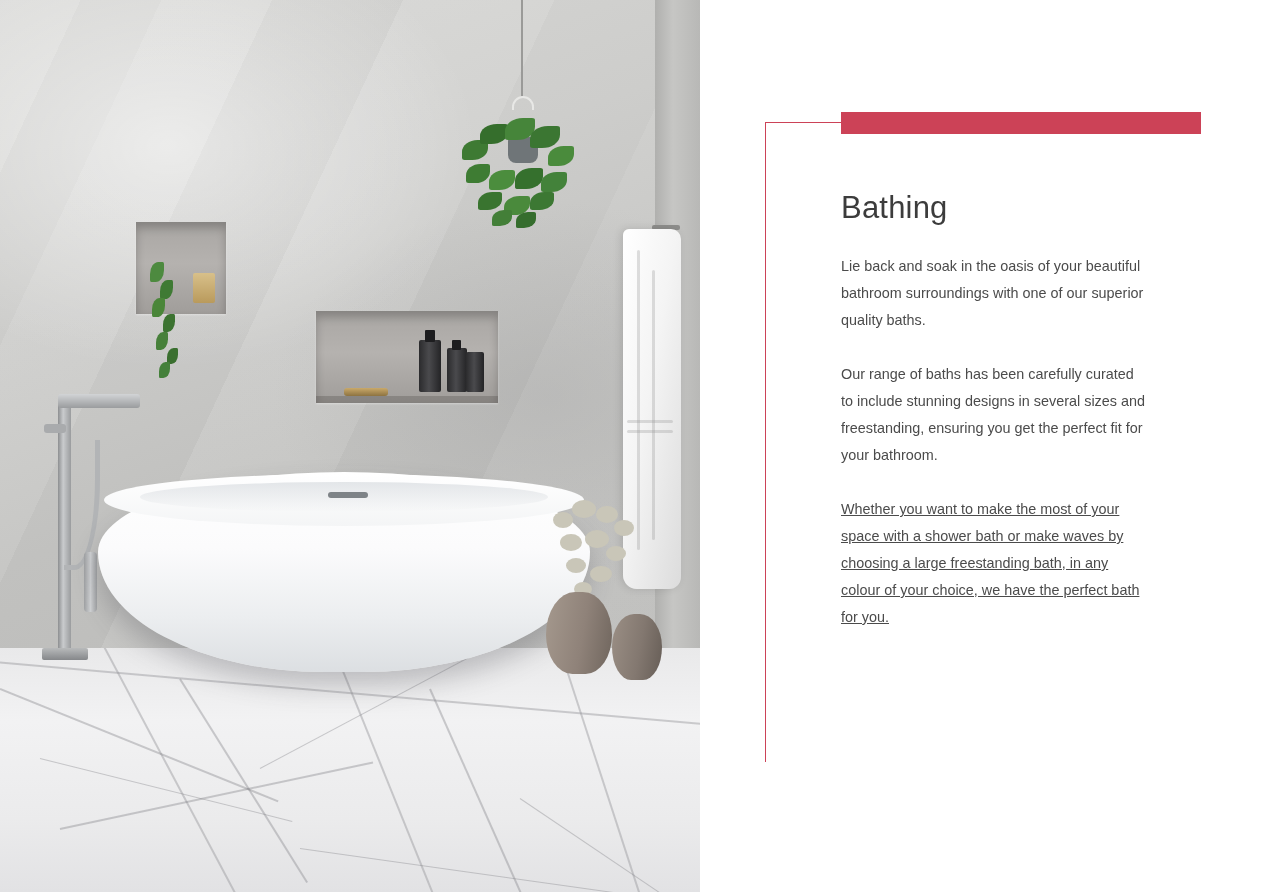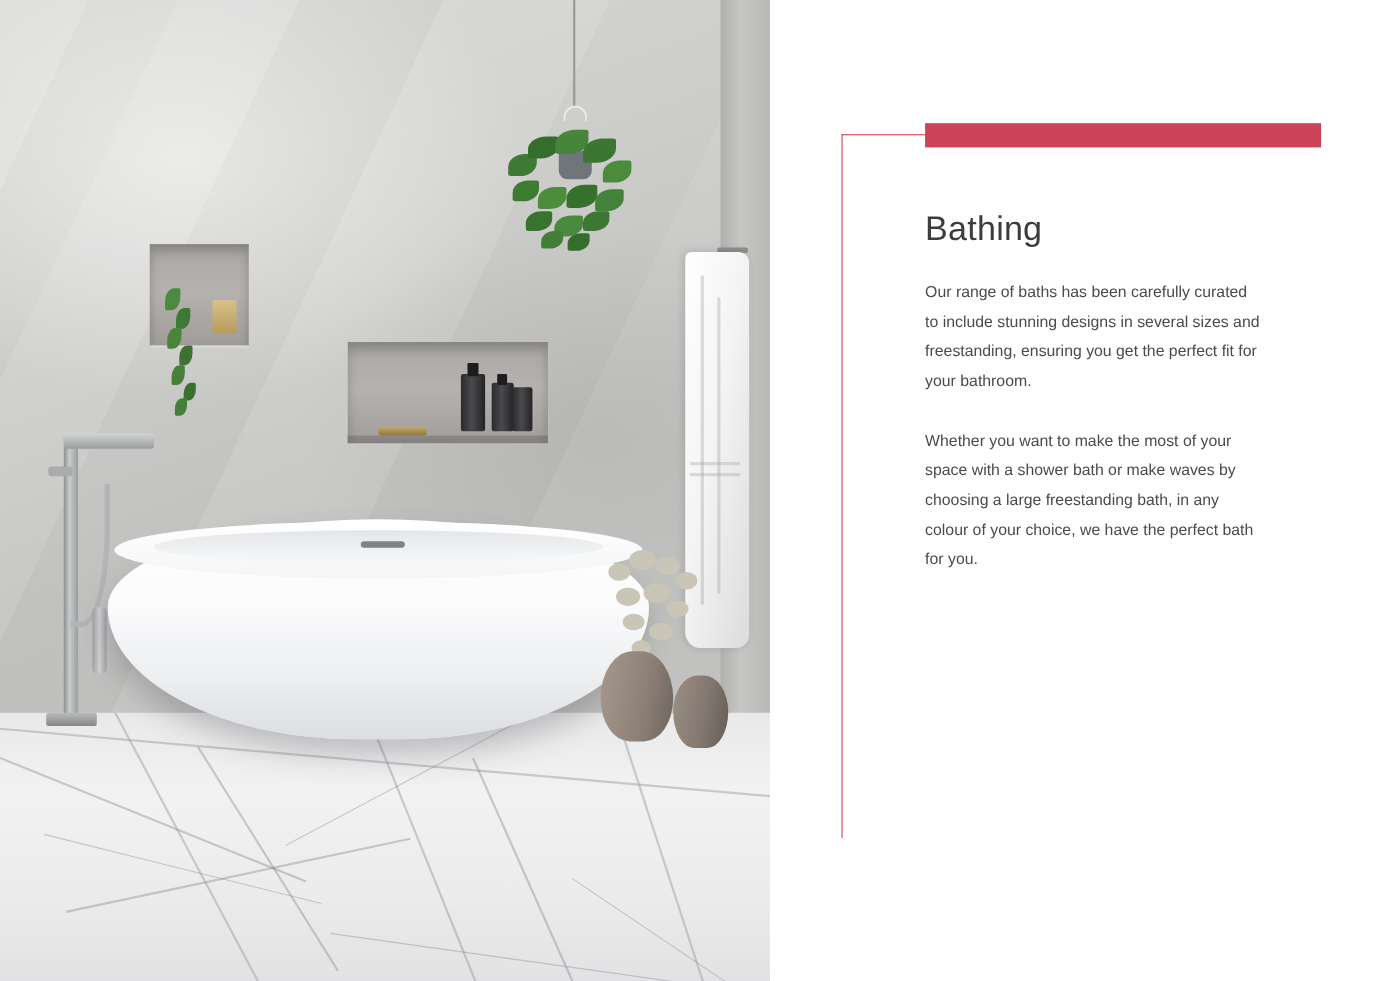--- a/index.html
+++ b/index.html
@@ -301,21 +301,21 @@
     letter-spacing: 0.2px;
     margin-bottom: 27px;
   }
 
   .para {
     font-size: 14.4px;
     line-height: 27px;
     color: #4b4b4b;
     margin-bottom: 27px;
   }
-  .para:last-child { margin-bottom: 0; }
+  .para:last-child { margin-bottom: 0; text-decoration: underline; }
 </style>
 </head>
 <body>
 
 <div class="page">
 
   <div class="image-panel">
 
     <div class="wall"></div>
     <div class="wall-return"></div>
@@ -407,18 +407,19 @@
     <div class="vase-small"></div>
   </div>
 
   <div class="text-panel">
     <div class="accent-bar"></div>
     <div class="rule-line-top"></div>
     <div class="rule-line"></div>
 
     <div class="content">
       <h1 class="heading">Bathing</h1>
+      <p class="para">Lie back and soak in the oasis of your beautiful bathroom surroundings with one of our superior quality baths.</p>
       <p class="para">Our range of baths has been carefully curated to include stunning designs in several sizes and freestanding, ensuring you get the perfect fit for your bathroom.</p>
       <p class="para">Whether you want to make the most of your space with a shower bath or make waves by choosing a large freestanding bath, in any colour of your choice, we have the perfect bath for you.</p>
     </div>
   </div>
 
 </div>
 
 </body></html>

